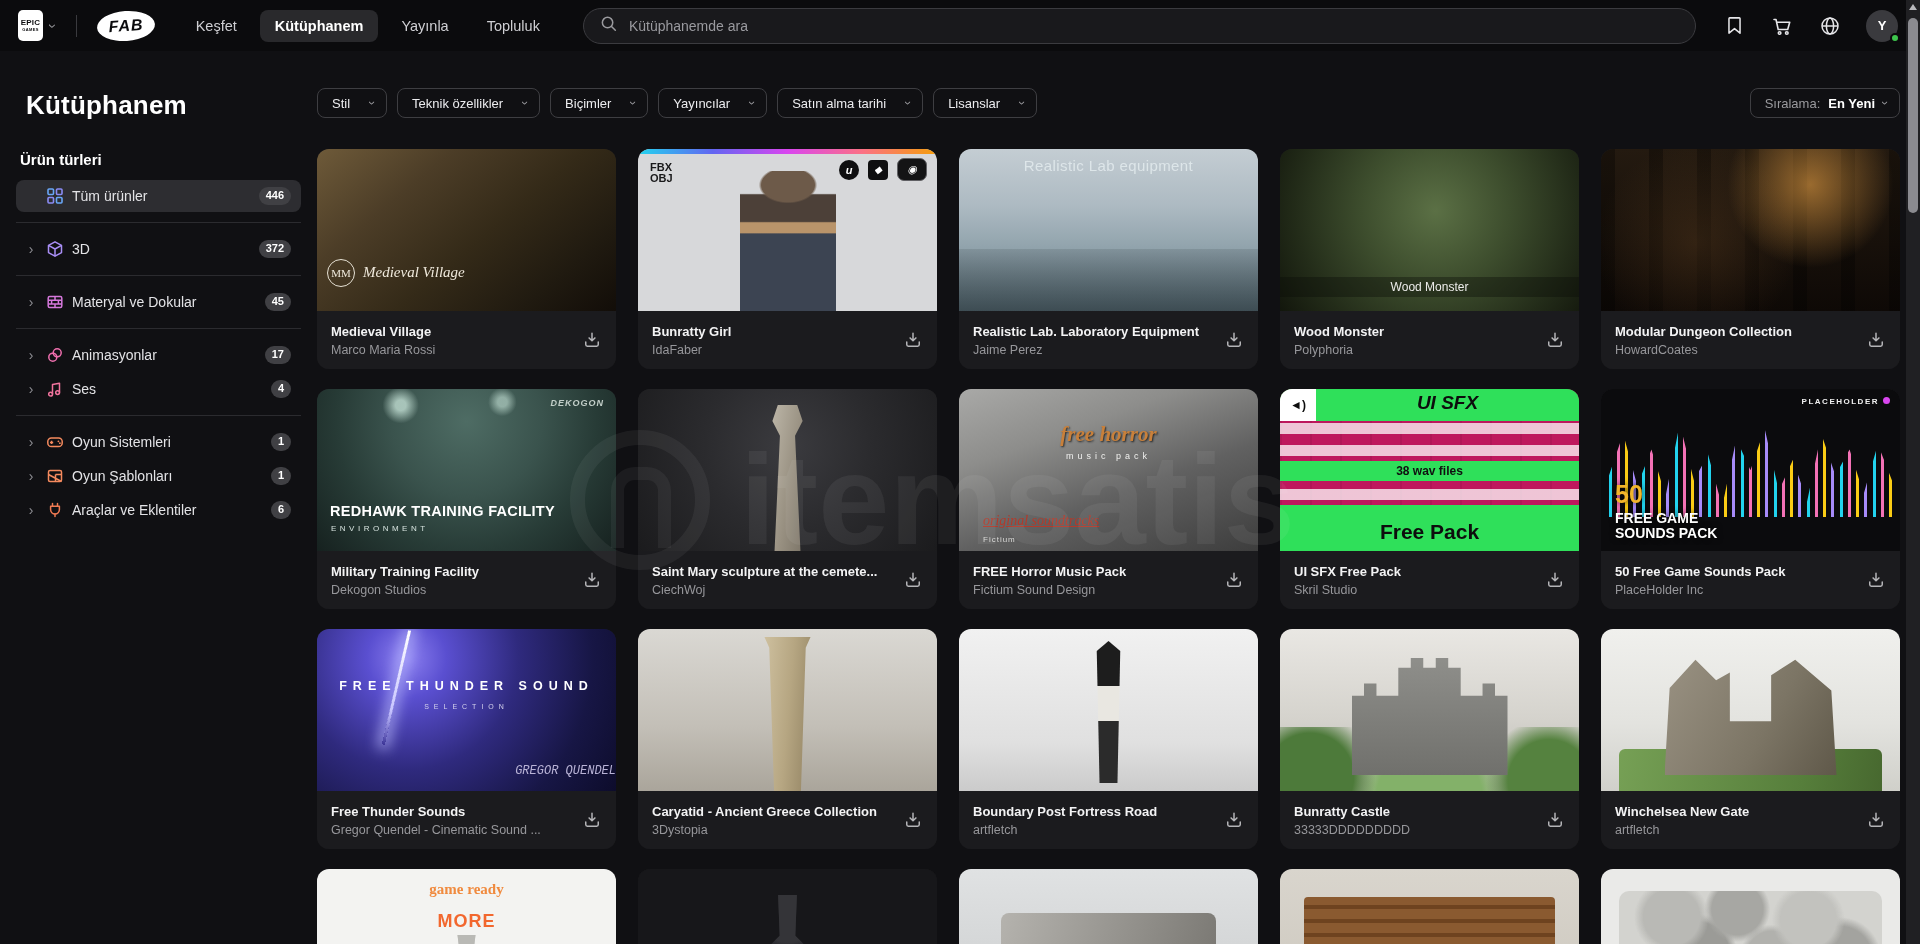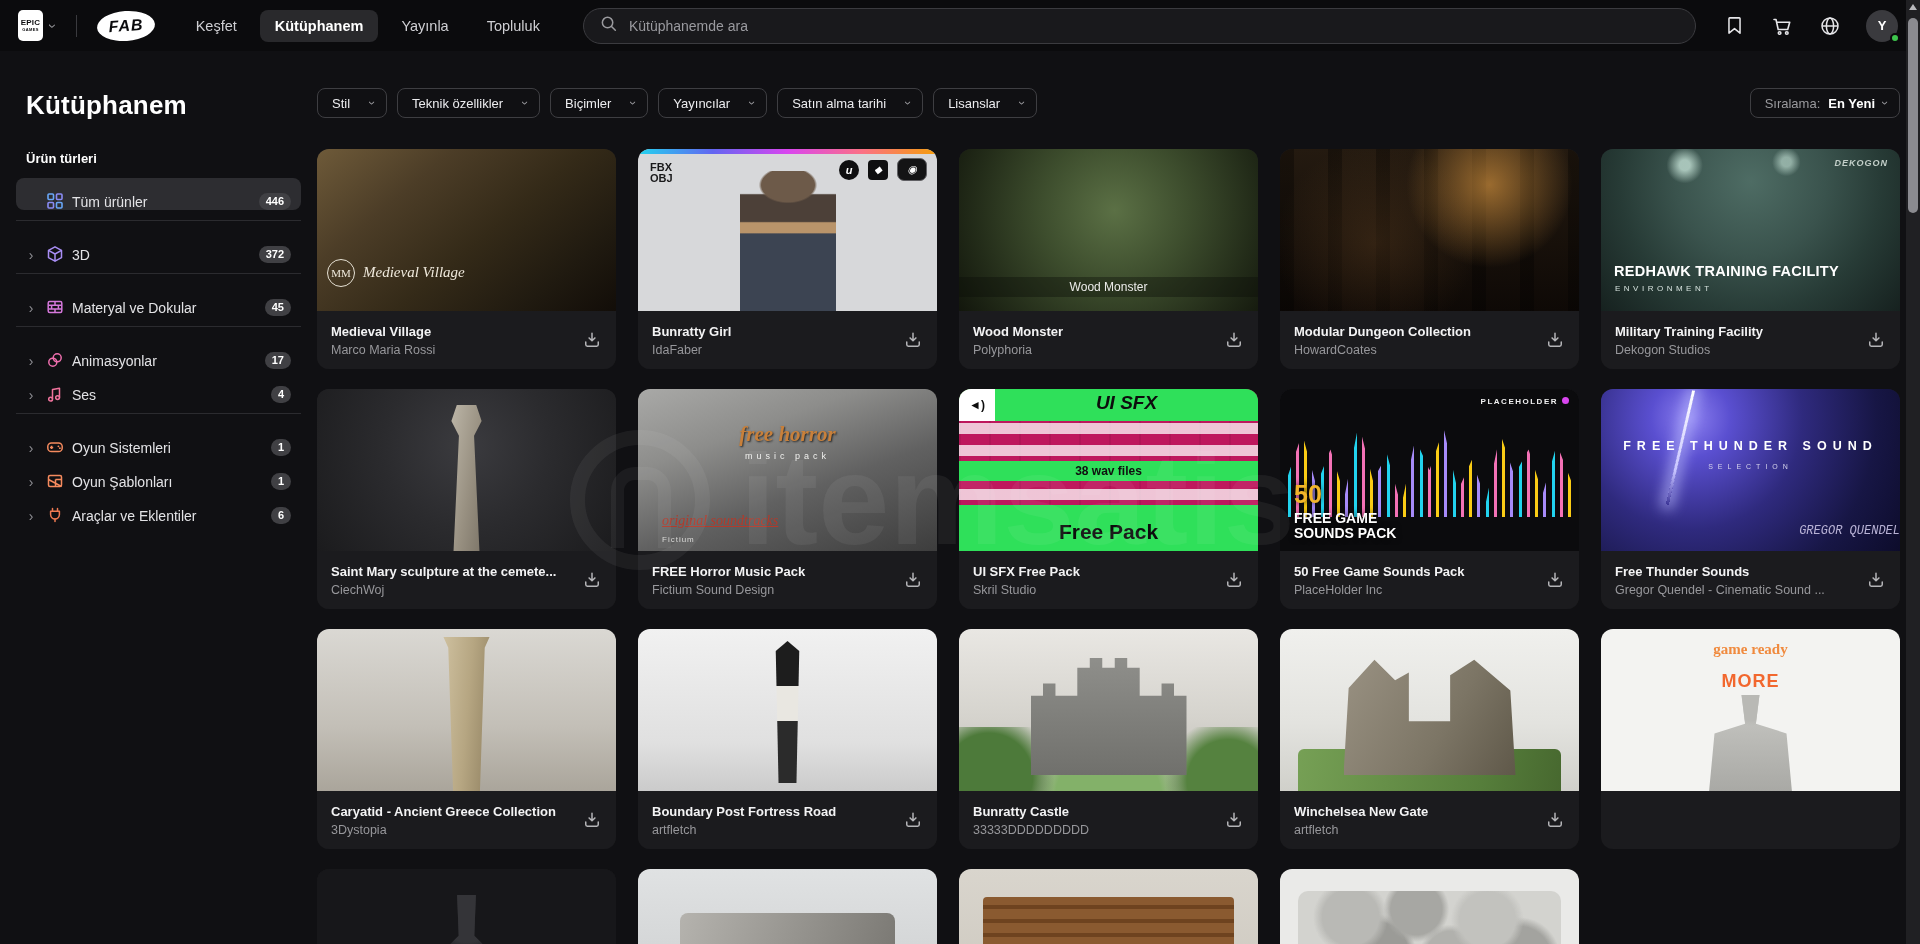--- a/index.html
+++ b/index.html
@@ -34,22 +34,22 @@
   .scroll-up{position:absolute;top:4px;left:3px;width:0;height:0;border-left:4px solid transparent;border-right:4px solid transparent;border-bottom:6px solid #b9b9bd;}
   .scroll-thumb{position:absolute;top:18px;left:2px;width:10px;height:195px;border-radius:6px;background:#8b8b90;}
 
   
   .app{display:flex;align-items:flex-start;}
   .sidebar{flex:0 0 317px;width:317px;padding:0 16px;}
   .main{flex:1;padding-right:20px;position:relative;}
 
   
   .sb-title{font-size:26px;font-weight:800;color:#fff;margin:39px 0 0 10px;letter-spacing:.2px;}
-  .sb-section{font-size:13px;font-weight:700;color:#fff;margin:30px 0 12px 10px;}
-  .nav-row{display:flex;align-items:flex-end;height:32px;padding:0 10px 0 6px;border-radius:8px;cursor:pointer;margin:2px 0;}
+  .sb-section{font-size:15px;font-weight:700;color:#fff;margin:30px 0 12px 4px;}
+  .nav-row{display:flex;align-items:center;height:32px;padding:0 10px 0 6px;border-radius:8px;cursor:pointer;margin:2px 0;}
   .nav-row.selected{background:#2d2d31;}
   .row-chev{width:18px;text-align:center;color:#8f8f94;font-size:14px;flex:0 0 18px;}
   .row-icon{width:18px;height:18px;flex:0 0 18px;margin:0 8px 0 6px;display:flex;align-items:center;justify-content:center;}
   .row-label{flex:1;font-size:14px;color:#e3e3e6;white-space:nowrap;overflow:hidden;}
   .badge{background:#404044;color:#fff;font-size:11px;font-weight:700;border-radius:9px;padding:2px 7px;line-height:1.2;}
   .sb-divider{height:1px;background:#2b2b2f;margin:10px 0;}
 
   
   .filters{display:flex;align-items:center;gap:10px;margin-top:37px;}
   .fbtn{display:flex;align-items:center;justify-content:space-between;gap:20px;height:30px;padding:0 12px 0 14px;background:transparent;border:1px solid #3e3e42;border-radius:8px;color:#ececef;font-size:13px;cursor:pointer;white-space:nowrap;}
@@ -454,20 +454,36 @@
           <p class="author">IdaFaber</p>
             </div>
           <span class="dl">
               <svg width="20" height="20" viewBox="0 0 24 24" fill="none" stroke="#b5b5b8" stroke-width="1.8" stroke-linecap="round" stroke-linejoin="round">
                 <path d="M12 4v9M8.5 9.5 12 13l3.5-3.5M4.5 14.5v3a2 2 0 0 0 2 2h11a2 2 0 0 0 2-2v-3"></path>
               </svg>
             </span>
         </div>
       </article>
 
+      <article class="card">
+        <div class="art a2">
+          <span class="ov lab-t">Realistic Lab equipment</span>
+        </div>
+        <div class="foot">
+            <div class="meta">
+          <h3 class="title">Realistic Lab. Laboratory Equipment</h3>
+          <p class="author">Jaime Perez</p>
+            </div>
+          <span class="dl">
+              <svg width="20" height="20" viewBox="0 0 24 24" fill="none" stroke="#b5b5b8" stroke-width="1.8" stroke-linecap="round" stroke-linejoin="round">
+                <path d="M12 4v9M8.5 9.5 12 13l3.5-3.5M4.5 14.5v3a2 2 0 0 0 2 2h11a2 2 0 0 0 2-2v-3"></path>
+              </svg>
+            </span>
+        </div>
+      </article>
 
       <article class="card">
         <div class="art a3">
           <span class="ov wm-cap">Wood Monster</span>
         </div>
         <div class="foot">
             <div class="meta">
           <h3 class="title">Wood Monster</h3>
           <p class="author">Polyphoria</p>
             </div>

